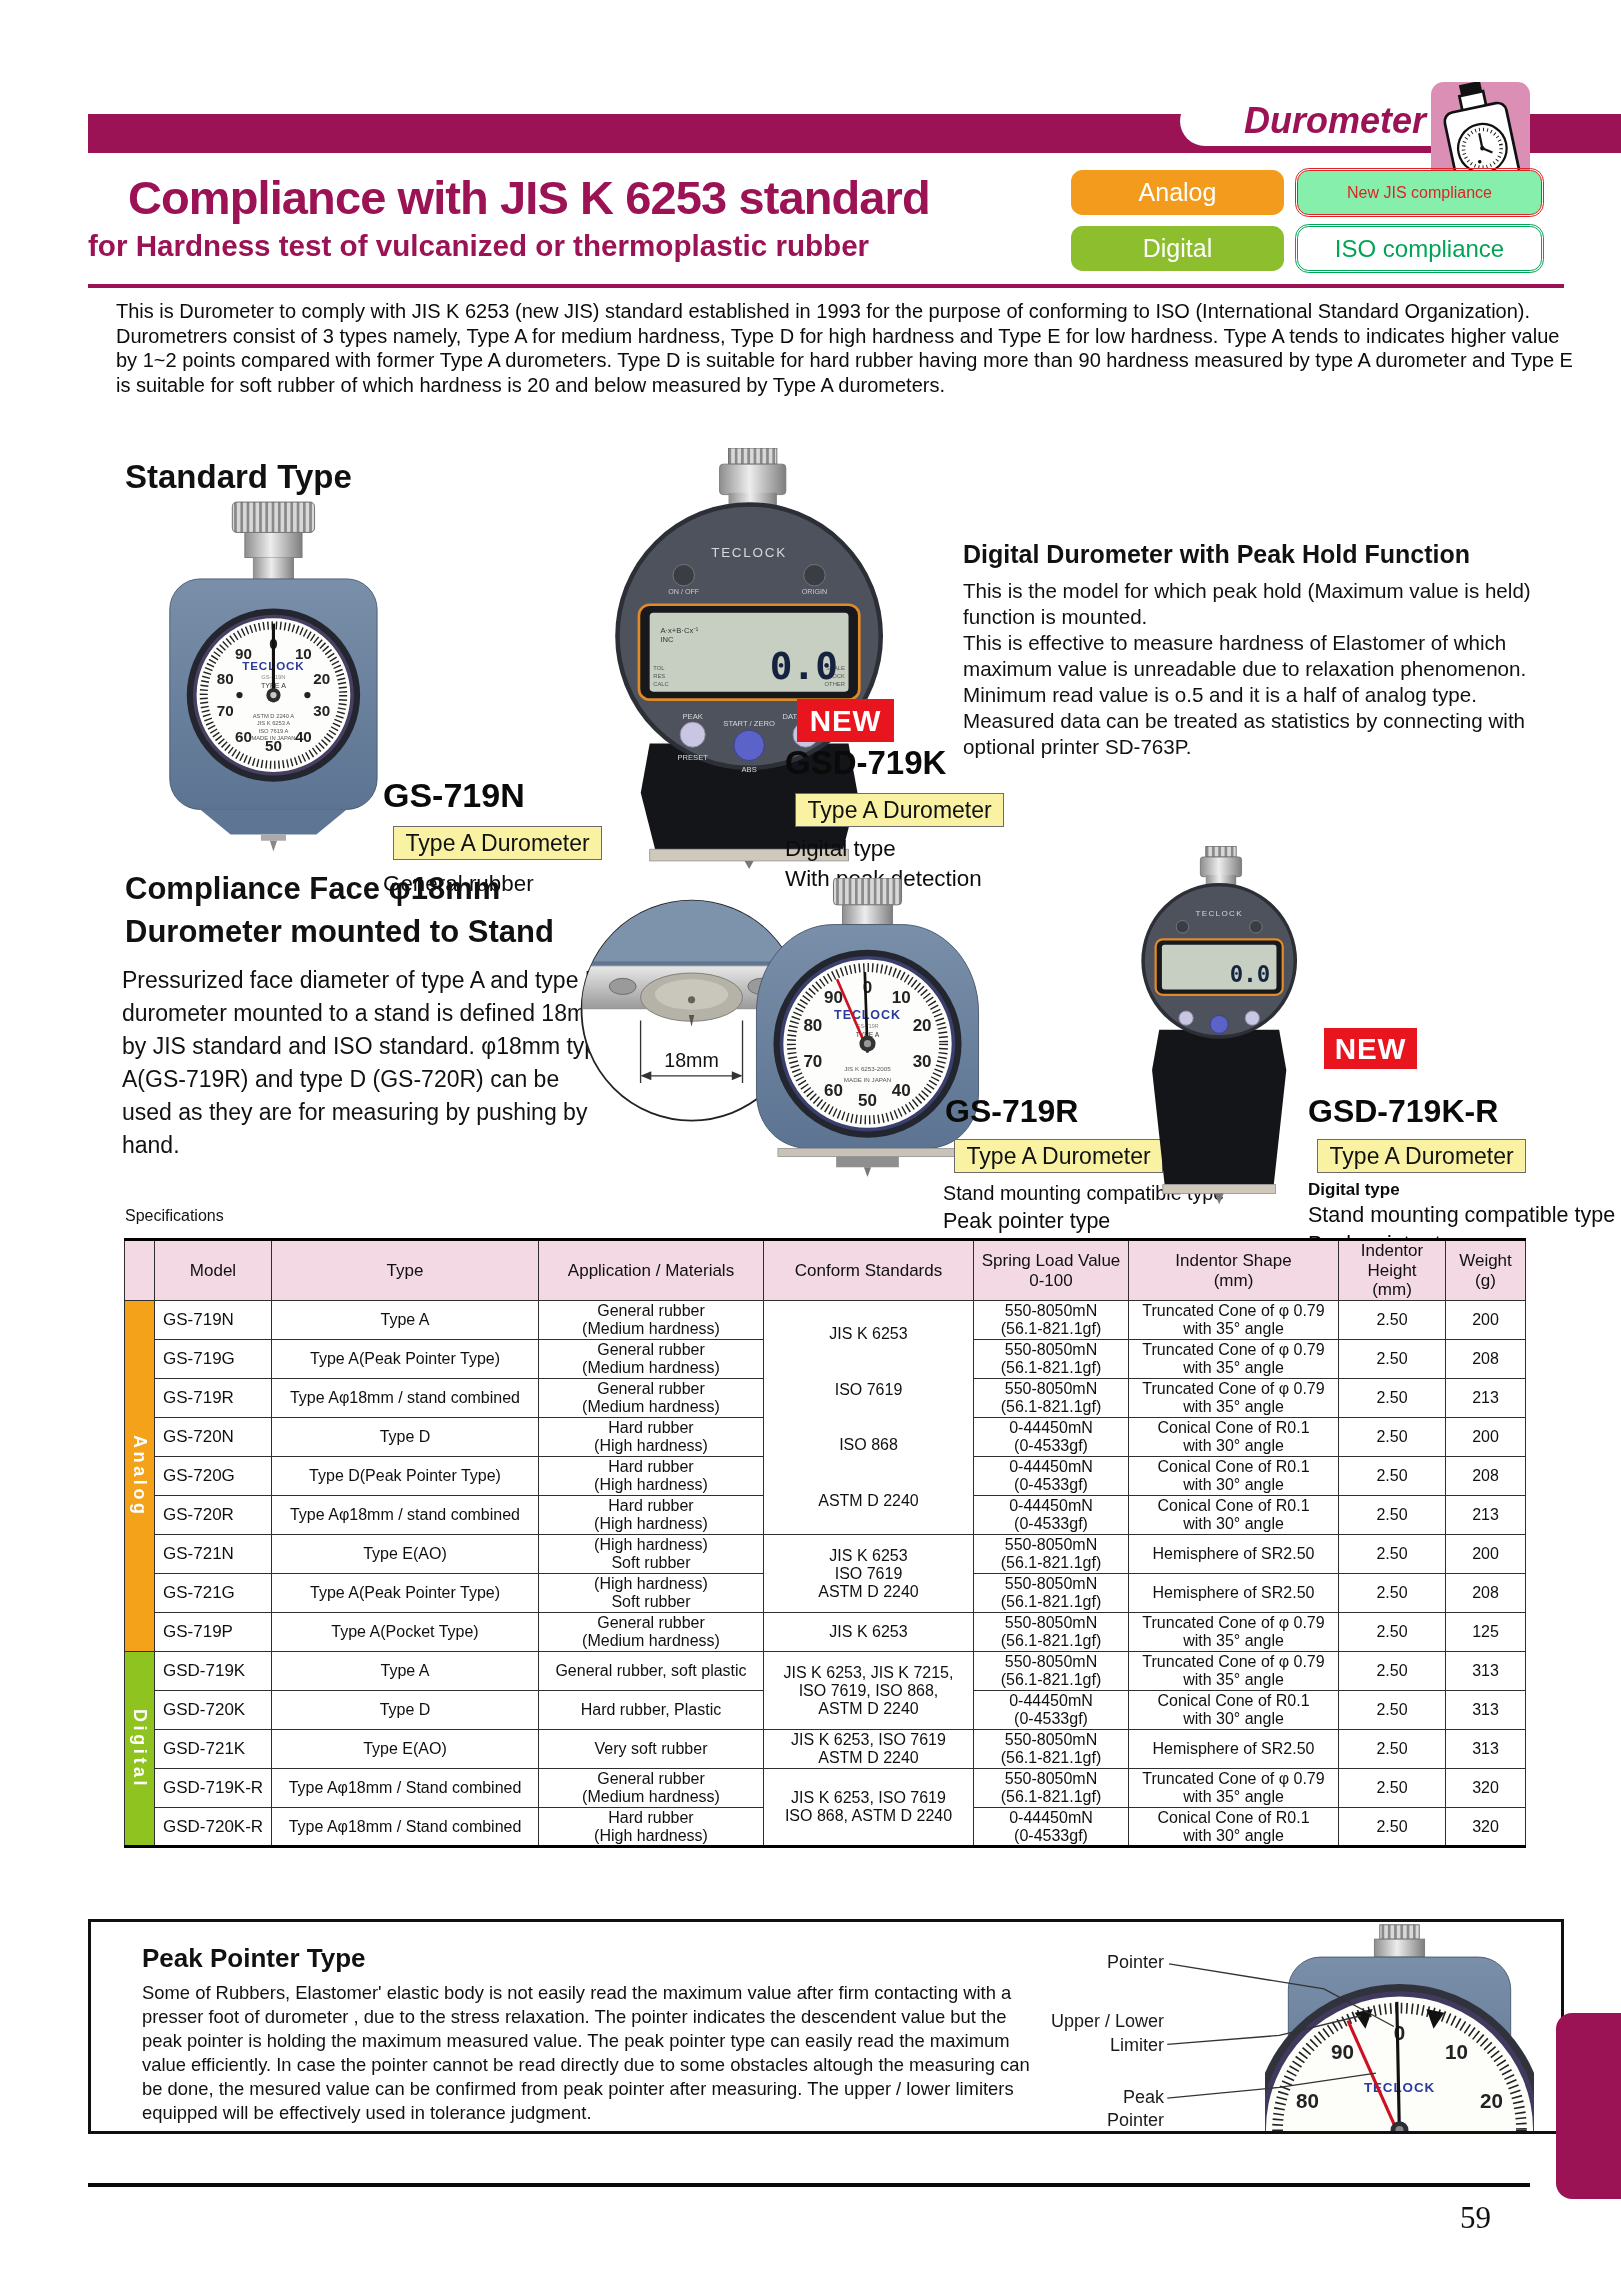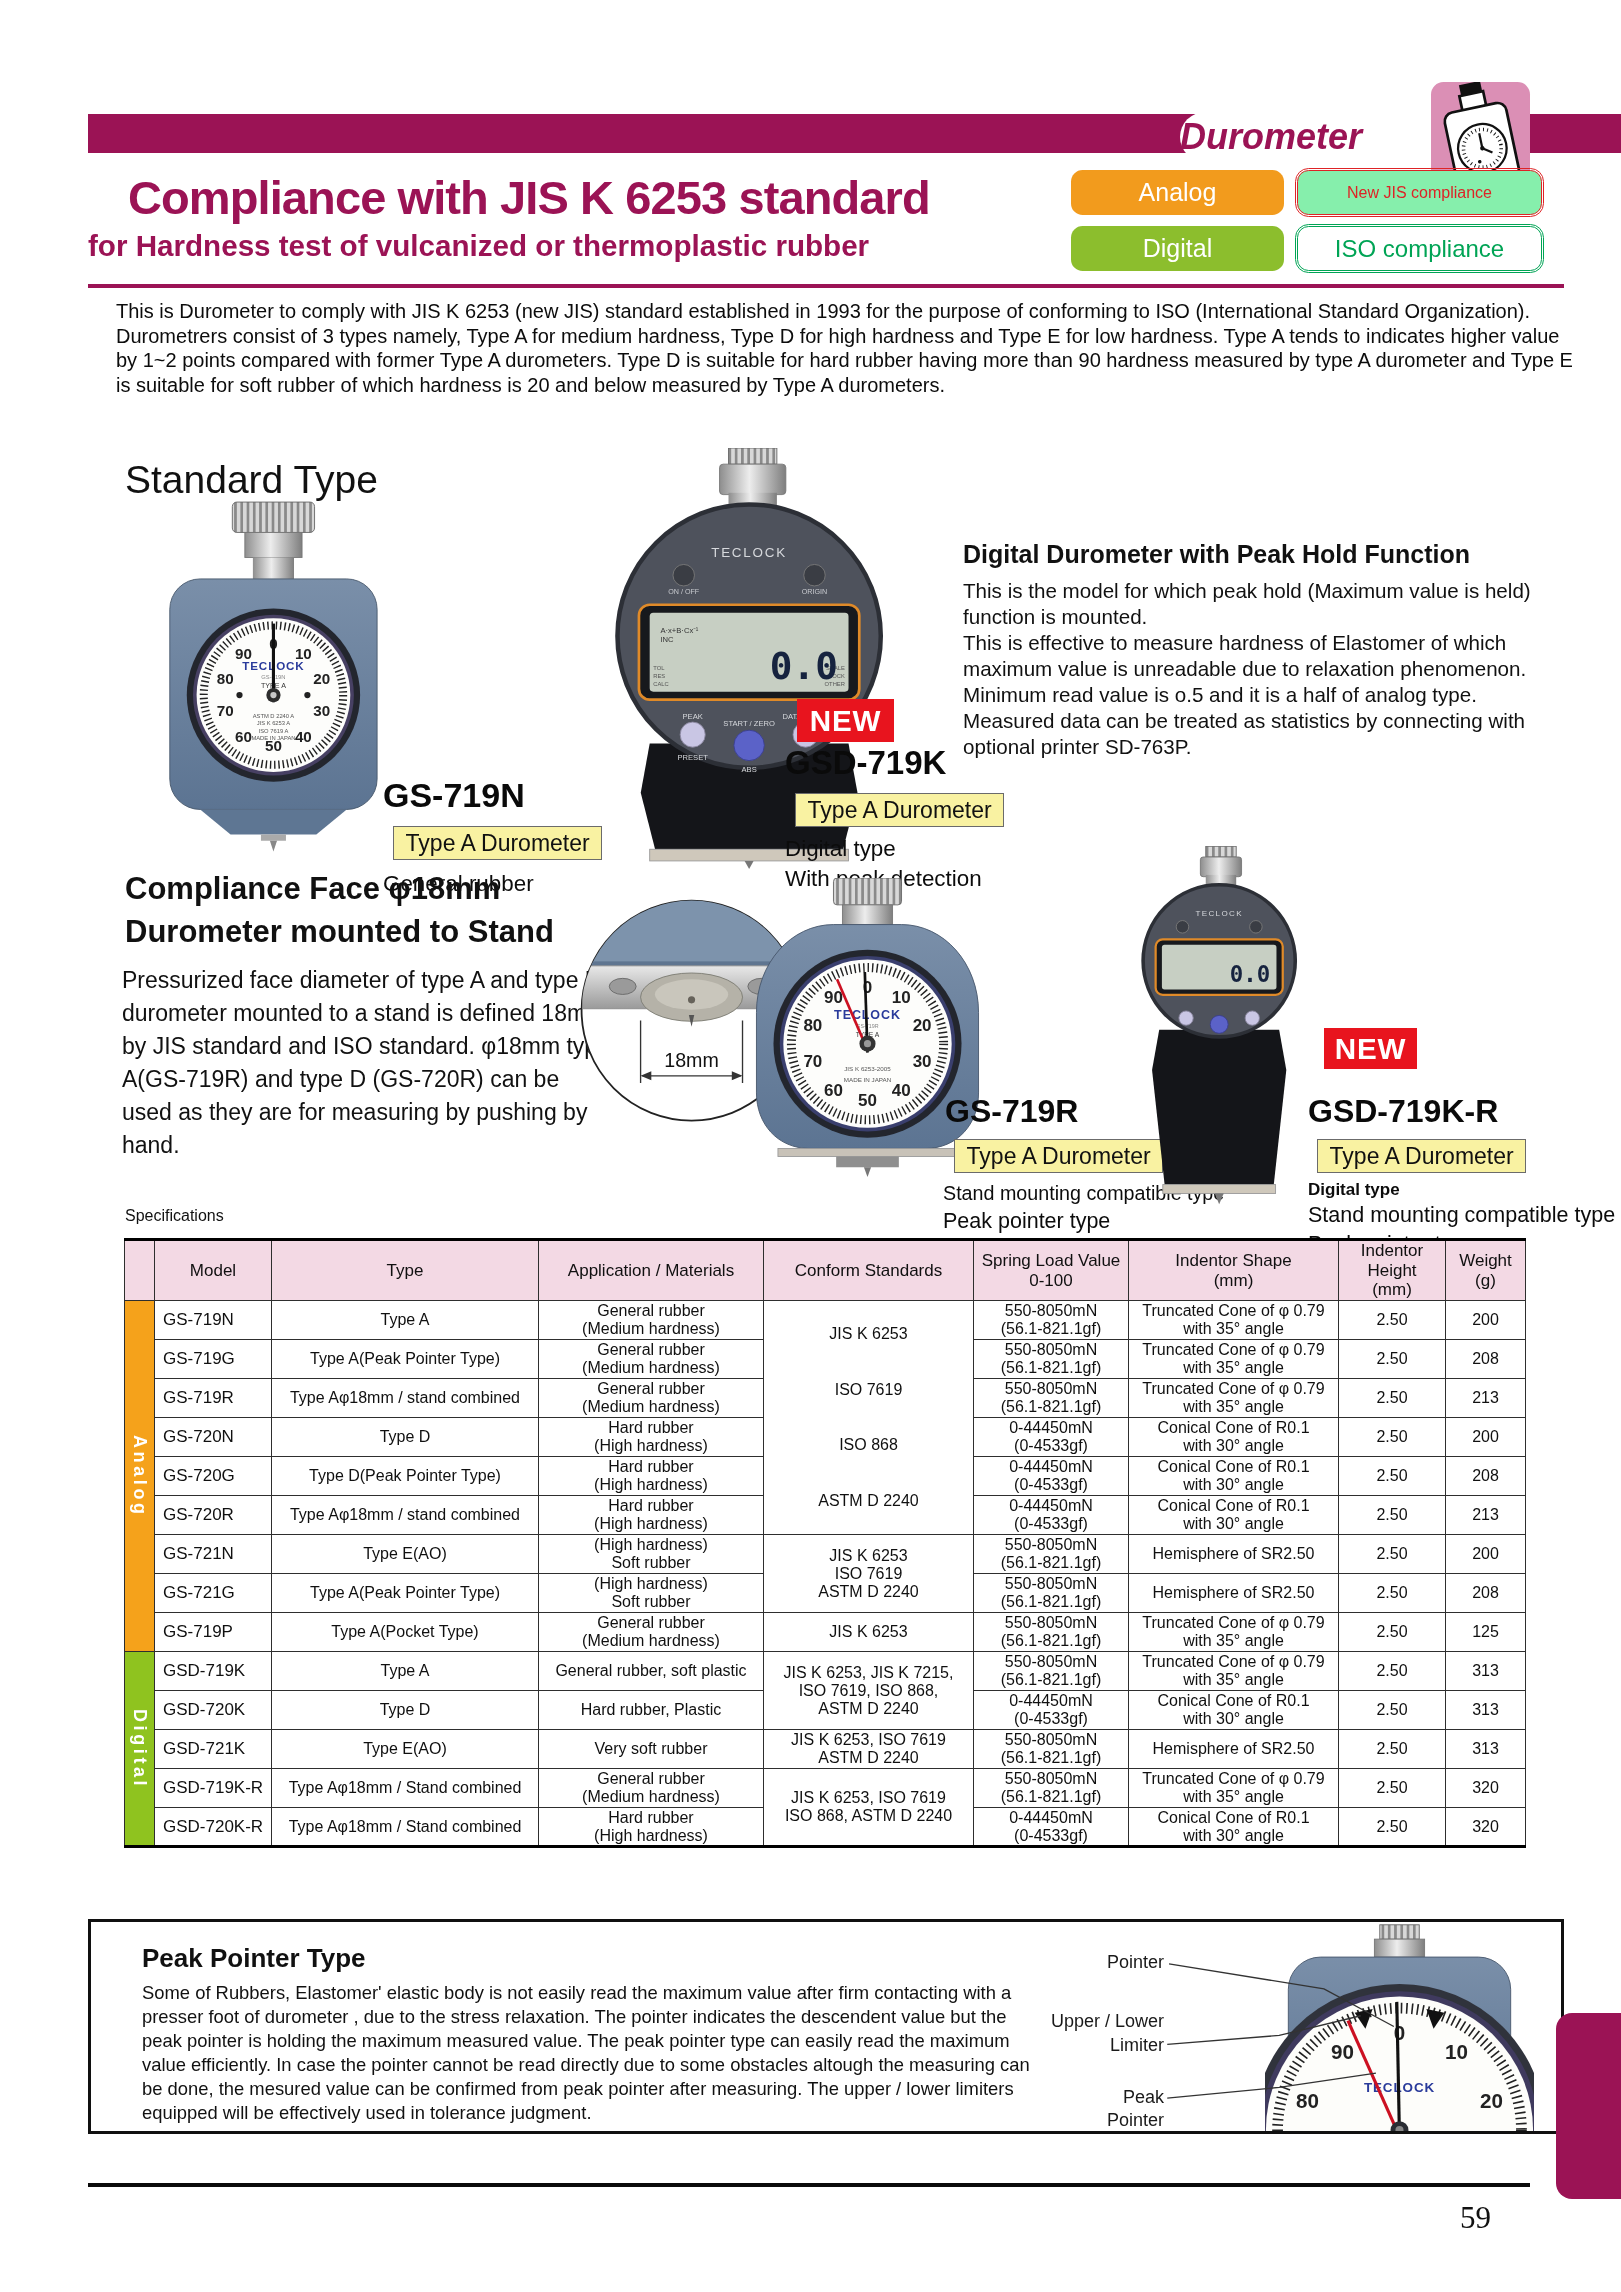--- a/index.html
+++ b/index.html
@@ -2,41 +2,41 @@
 <html style="font-size:14.3px"><head>
 <meta charset="utf-8">
 <style>
   html,body{margin:0;padding:0;background:#e8e8e8;}
   .page{position:relative;width:1622px;height:2293px;background:#ffffff;overflow:hidden;
         font-family:"Liberation Sans",sans-serif;color:#111;}
   .abs{position:absolute;}
 
   
   .top-bar{left:88px;top:114px;width:1534px;height:39px;background:#9B1355;}
-  .durometer-notch{left:1180px;top:112px;width:269px;height:50px;background:#fff;
-    border-radius:25px 0 0 25px;display:flex;align-items:center;justify-content:flex-start;}
+  .durometer-notch{left:1180px;top:96px;width:269px;height:50px;background:#fff;
+    border-radius:25px 0 0 25px;display:flex;align-items:center;justify-content:flex-end;}
   .durometer-notch span{color:#9B1355;font-size:36px;font-weight:bold;font-style:italic;padding-right:23px;}
   .icon-box{left:1431px;top:82px;width:99px;height:115px;background:#DB8FB5;border-radius:12.5px;}
 
   .title1{left:88px;top:170px;font-size:47px;font-weight:bold;color:#9B1355;letter-spacing:-0.9px;white-space:nowrap;margin-left:40px;}
   .title2{left:88px;top:229px;font-size:29.6px;font-weight:bold;color:#9B1355;white-space:nowrap;}
   .title-rule{left:88px;top:284px;width:1476px;height:3.6px;background:#9B1355;}
 
   .badge{display:flex;align-items:center;justify-content:center;border-radius:11.6px;box-sizing:border-box;}
   .badge-analog{left:1071px;top:170px;width:213px;height:45px;background:#F29B1D;color:#fff;font-size:25px;}
   .badge-digital{left:1071px;top:226px;width:213px;height:45px;background:#8CBE2D;color:#fff;font-size:25px;}
   .badge-newjis{left:1297px;top:170px;width:245px;height:45px;background:#86efac;border:1.8px solid #DE2326;
      outline:1.8px solid #DE2326;outline-offset:1.8px;color:#DE2326;font-size:16px;}
   .badge-iso{left:1297px;top:226px;width:245px;height:45px;background:#fff;border:1.8px solid #00A455;
      outline:1.8px solid #00A455;outline-offset:1.8px;color:#00A455;font-size:24px;}
 
   .intro{left:116px;top:299px;width:1458px;font-size:20px;line-height:24.6px;color:#0c0c0c;}
 
   
-  .h-standard{left:125px;top:458px;font-size:39px;font-weight:normal;}
+  .h-standard{left:125px;top:458px;font-size:33px;font-weight:bold;}
   .h-peakhold{left:963px;top:540px;font-size:25px;font-weight:bold;}
   .peakhold-body{left:963px;top:578px;width:622px;font-size:20.6px;line-height:26px;}
   .h-press{left:125px;top:867px;font-size:31px;font-weight:bold;line-height:43px;}
   .press-body{left:122px;top:964px;width:491px;font-size:23px;line-height:33px;}
 
   .model-label{font-weight:bold;color:#0a0a0a;white-space:nowrap;}
   .type-box{background:#F9F2A2;border:1.8px solid #6b6b6b;padding:2.7px 11.6px;font-size:23px;white-space:nowrap;display:inline-block;margin-left:11px;}
   .note{white-space:nowrap;color:#0c0c0c;}
   .new-badge{background:#E8141E;color:#fff;font-weight:800;letter-spacing:0.9px;font-size:29.6px;
      display:flex;align-items:center;justify-content:center;}

